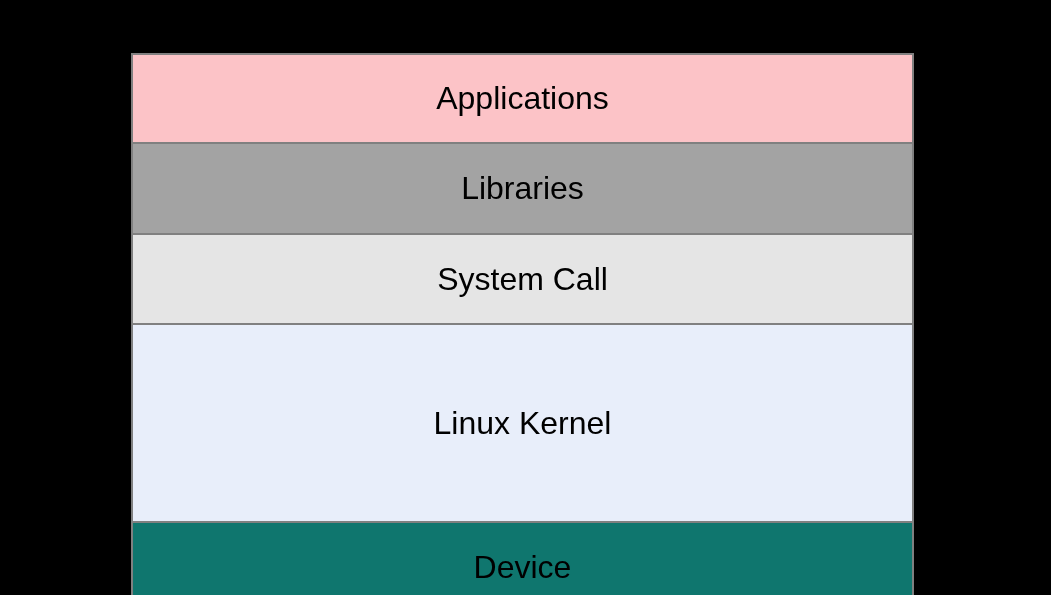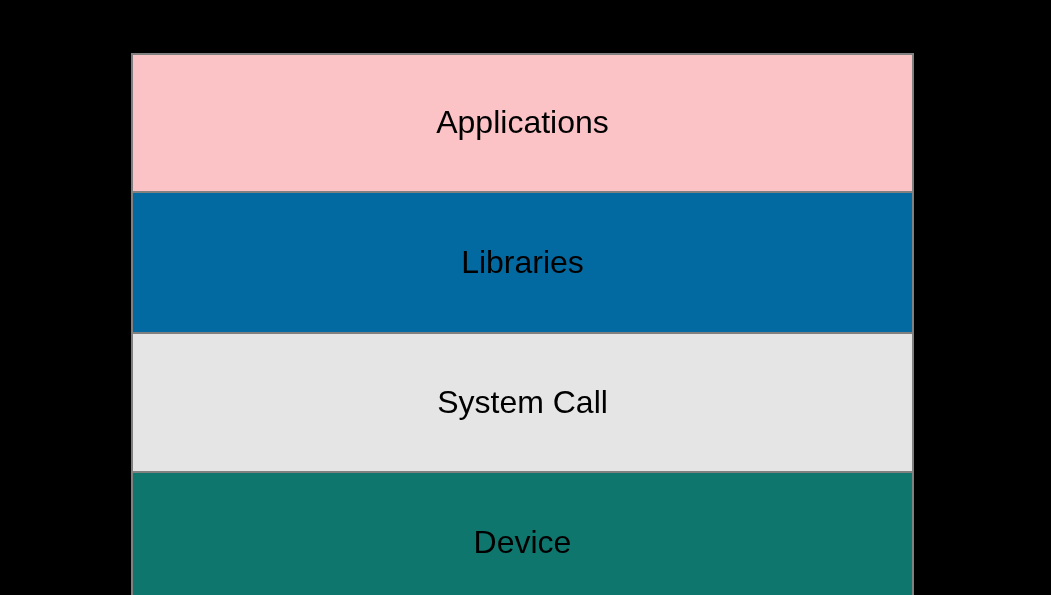--- a/index.html
+++ b/index.html
@@ -56,27 +56,30 @@
 </head>
 <body>
 
 <div class="canvas">
   <div class="stack">
 
     <div class="layer layer-applications" style="background-color: rgb(252, 195, 199);">
       <span class="layer-label">Applications</span>
     </div>
 
-    <div class="layer layer-libraries" style="background-color: #0369a1;">
+    <div class="layer layer-libraries" style="background-color: #a3a3a3;">
       <span class="layer-label">Libraries</span>
     </div>
 
     <div class="layer layer-system-call" style="background-color: #e5e5e5;">
       <span class="layer-label">System Call</span>
     </div>
 
+    <div class="layer layer-linux-kernel" style="background-color: rgb(232, 238, 250);">
+      <span class="layer-label">Linux Kernel</span>
+    </div>
 
     <div class="layer layer-device" style="background-color: #0f766e;">
       <span class="layer-label">Device</span>
     </div>
 
   </div>
 </div>
 
 </body></html>

